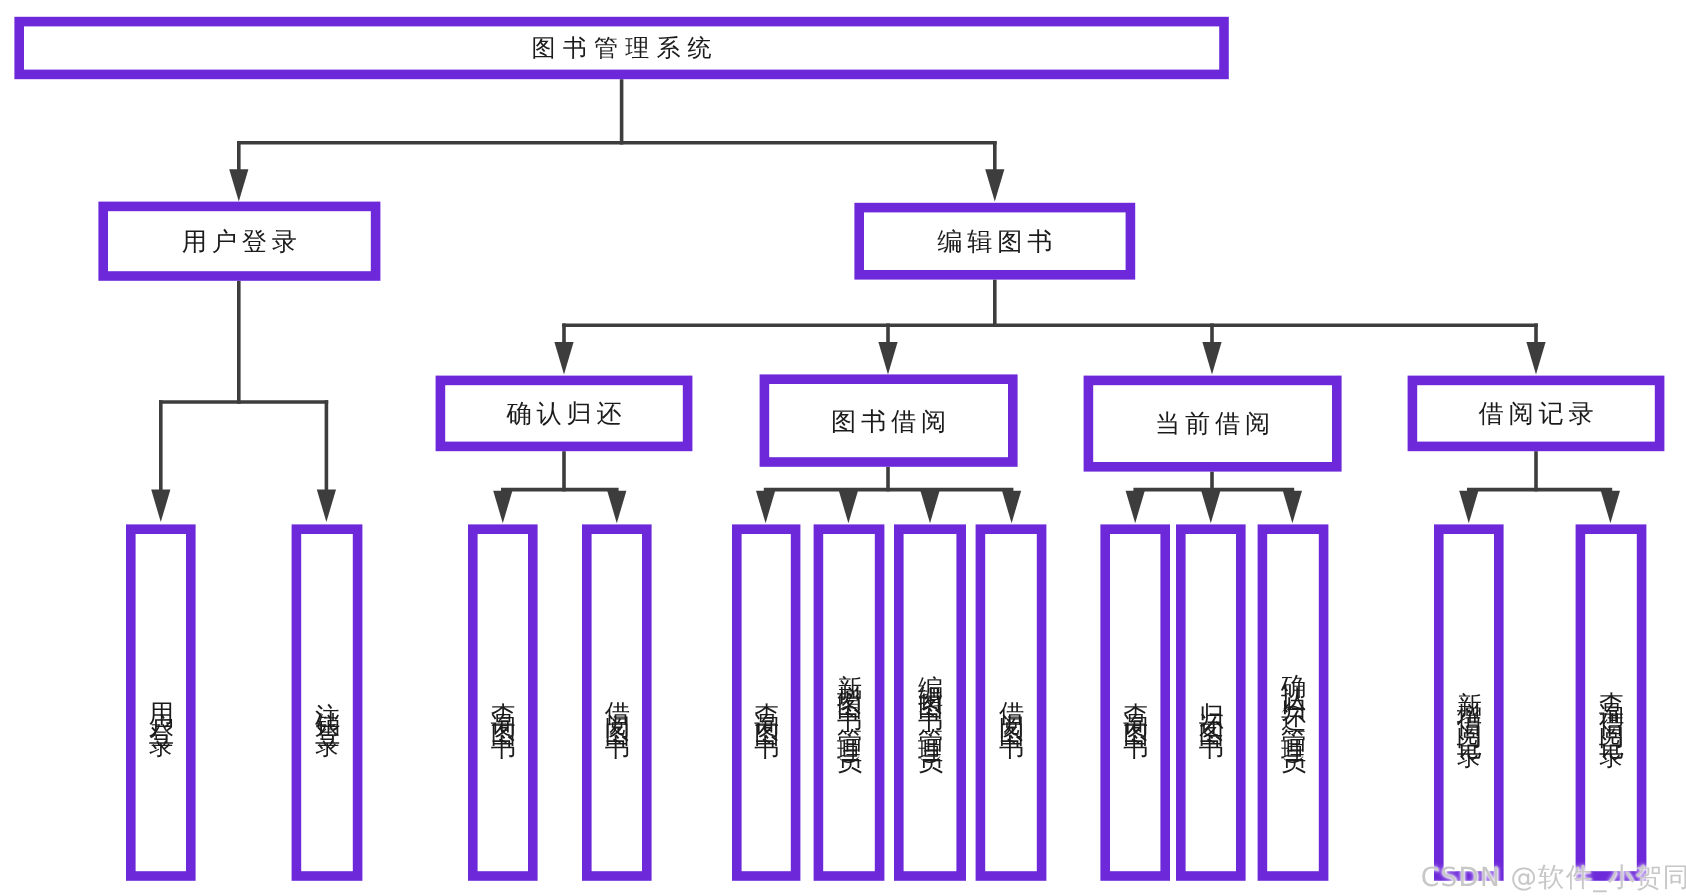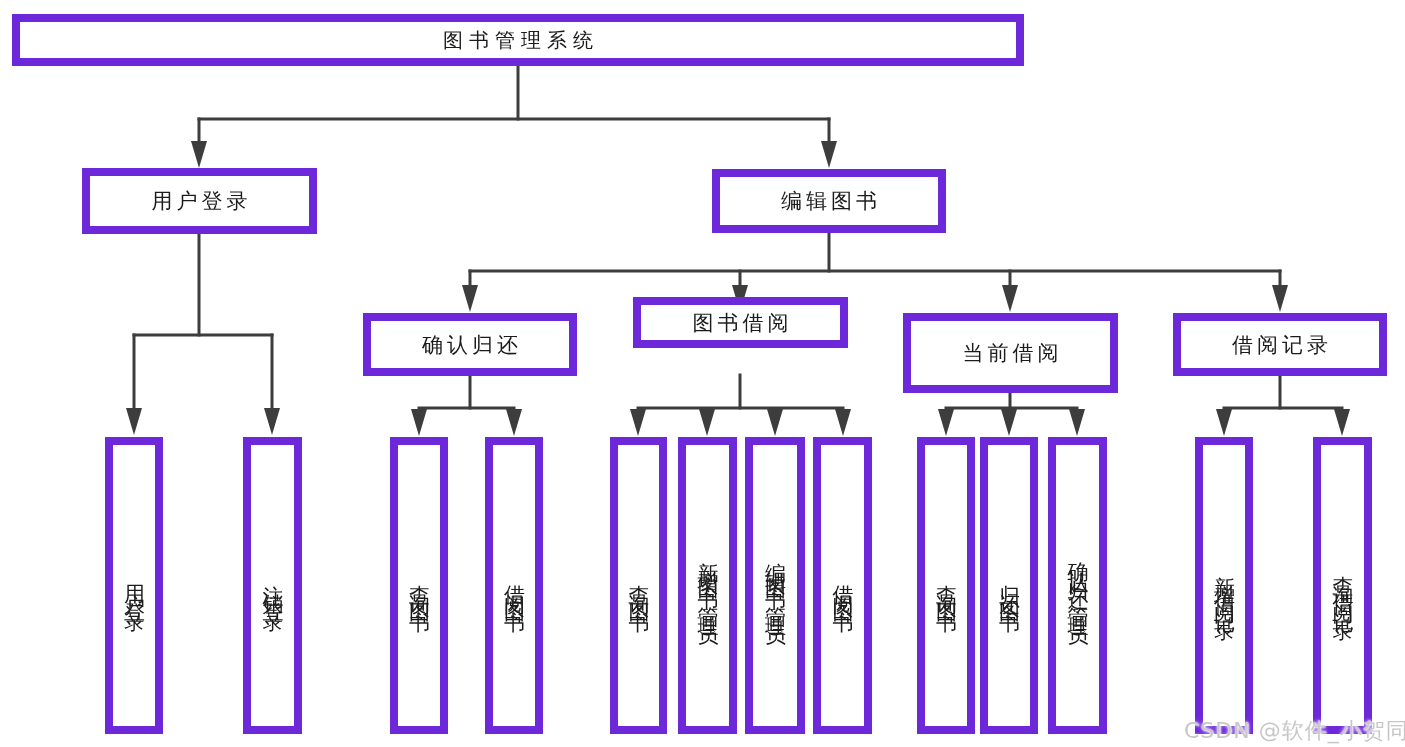--- a/index.html
+++ b/index.html
@@ -144,21 +144,21 @@
   <div class="node branch-box" style="left:82px; top:168px; width:235px; height:66px;">
     <span>用户登录</span>
   </div>
   <div class="node branch-box" style="left:712px; top:169px; width:234px; height:64px;">
     <span>编辑图书</span>
   </div>
 
   <div class="node branch-box" style="left:363px; top:313px; width:214px; height:63px;">
     <span>确认归还</span>
   </div>
-  <div class="node branch-box" style="left:633px; top:297px; width:215px; height:51px;">
+  <div class="node branch-box" style="left:633px; top:312px; width:215px; height:77px;">
     <span>图书借阅</span>
   </div>
   <div class="node branch-box" style="left:903px; top:313px; width:215px; height:80px;">
     <span>当前借阅</span>
   </div>
   <div class="node branch-box" style="left:1173px; top:313px; width:214px; height:63px;">
     <span>借阅记录</span>
   </div>
 
   <div class="node leaf-box" style="left:105px; top:437px; width:58px; height:297px;">

